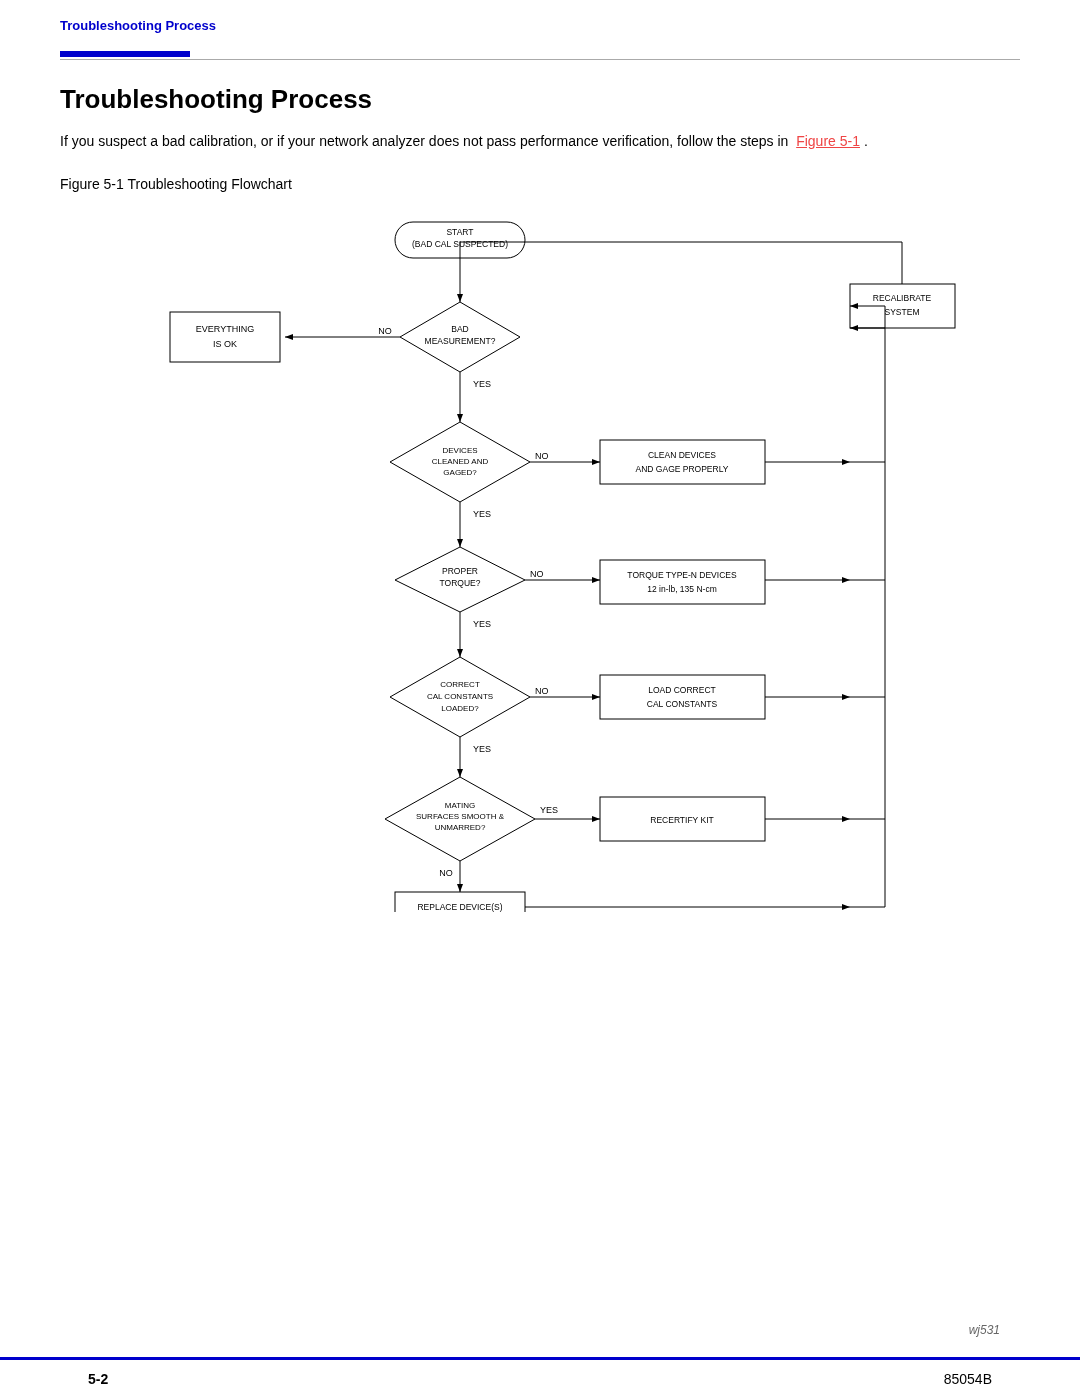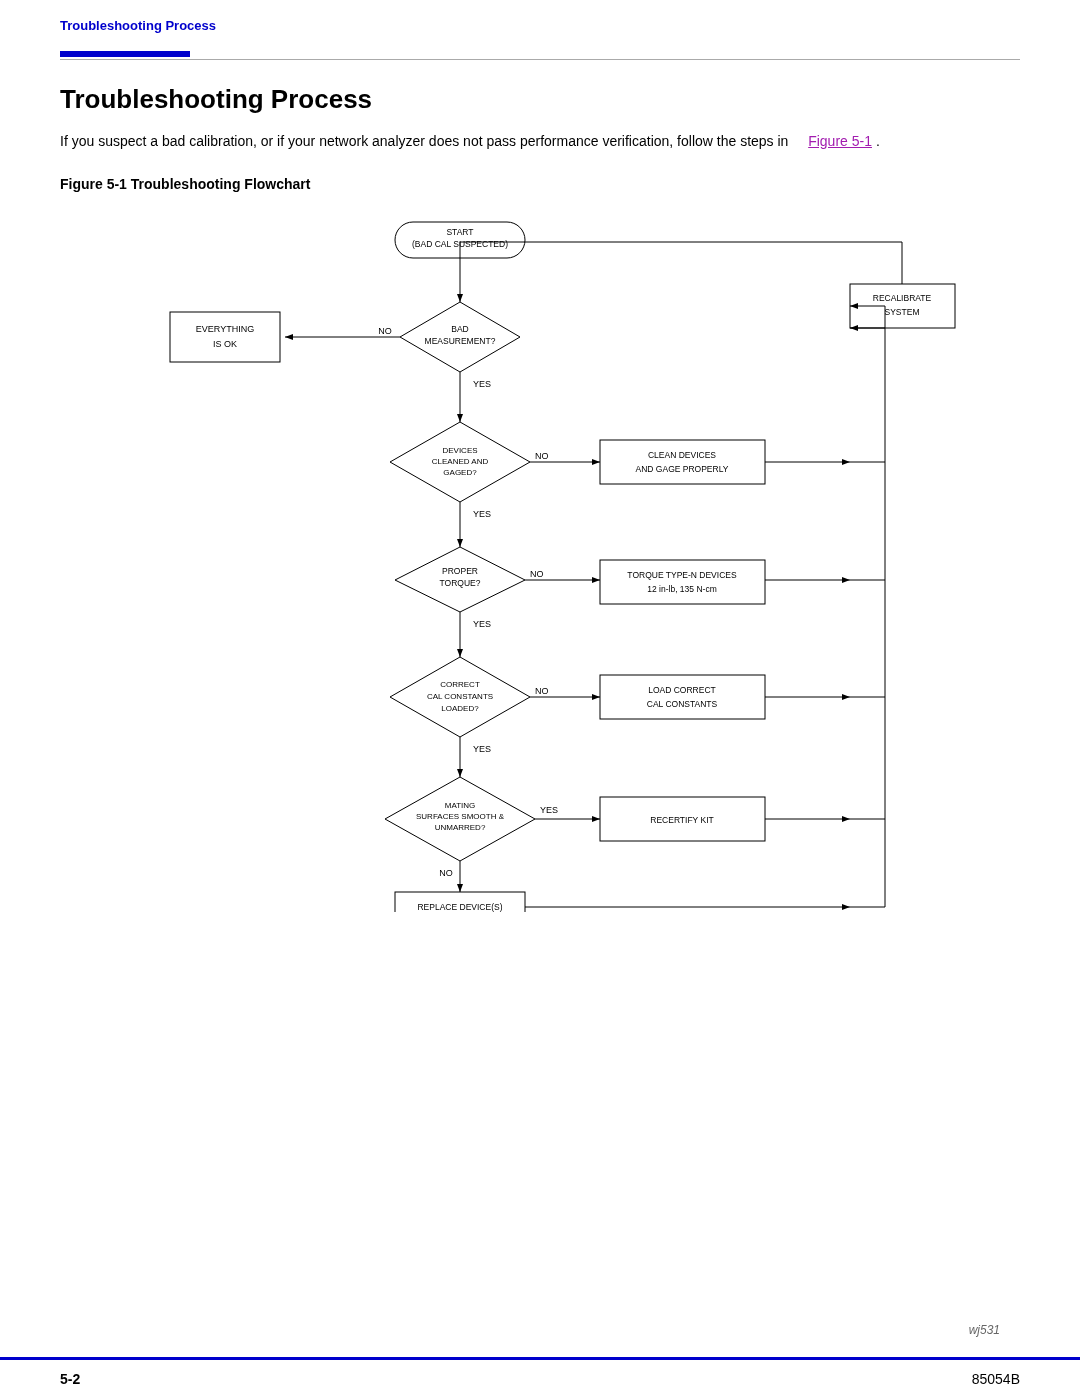--- a/index.html
+++ b/index.html
@@ -57,51 +57,50 @@
     }
 
     
     #body-text {
       margin: 0 60px 24px 60px;
       font-size: 14px;
       line-height: 1.5;
       color: #000;
     }
     #body-text .fig-link {
-      color: #a21caf;
+      color: #ef4444;
       text-decoration: underline;
       cursor: pointer;
-      margin-left: 12px;
     }
 
     
     #figure-caption {
       margin: 0 60px 20px 60px;
       font-size: 14px;
-      font-weight: bold;
+      font-weight: normal;
     }
 
     
     #flowchart-container {
       margin: 0 60px 20px 60px;
       position: relative;
     }
 
     
     #page-footer {
       position: absolute;
       bottom: 0;
       left: 0;
       right: 0;
       height: 40px;
       border-top: 3px solid #0000cc;
       display: flex;
       align-items: center;
       justify-content: space-between;
-      padding: 0 60px;
+      padding: 0 88px;
       background: #fff;
     }
     #footer-left {
       font-weight: bold;
       font-size: 14px;
       color: #000;
     }
     #footer-right {
       font-weight: normal;
       font-size: 14px;

